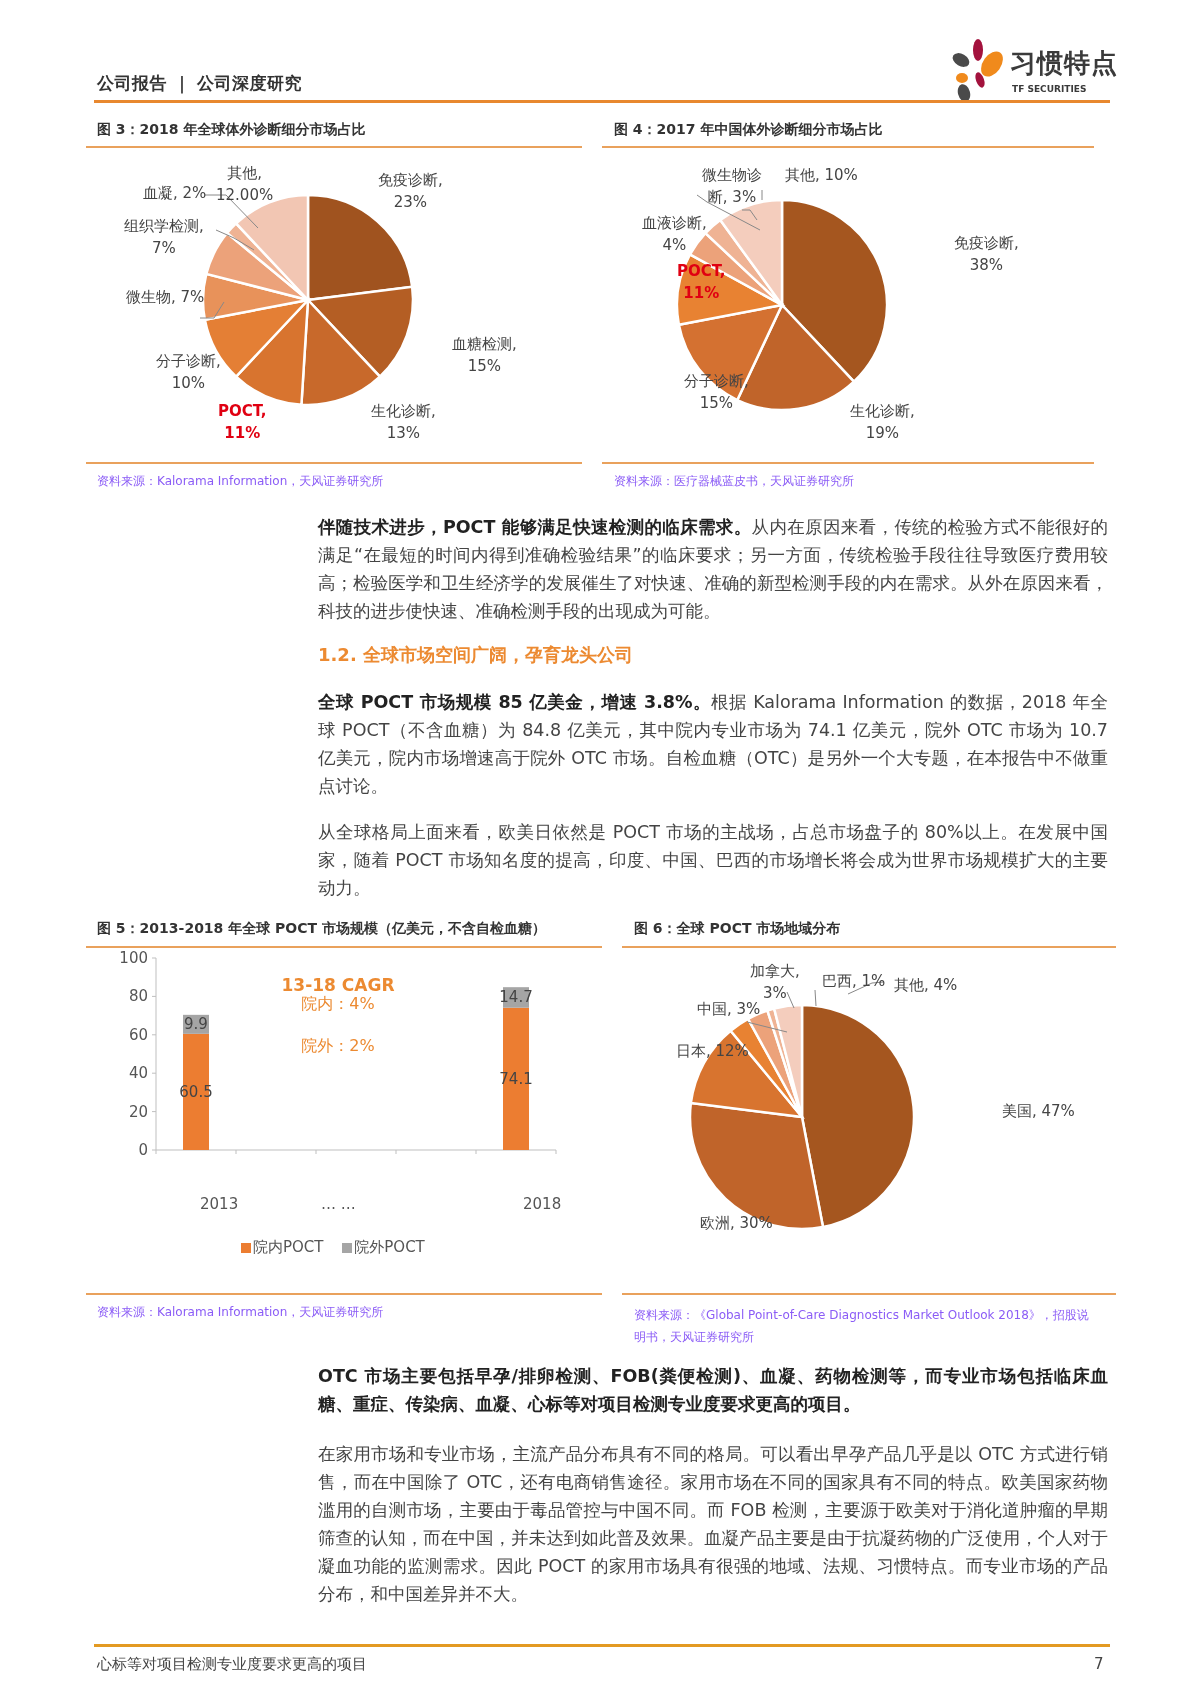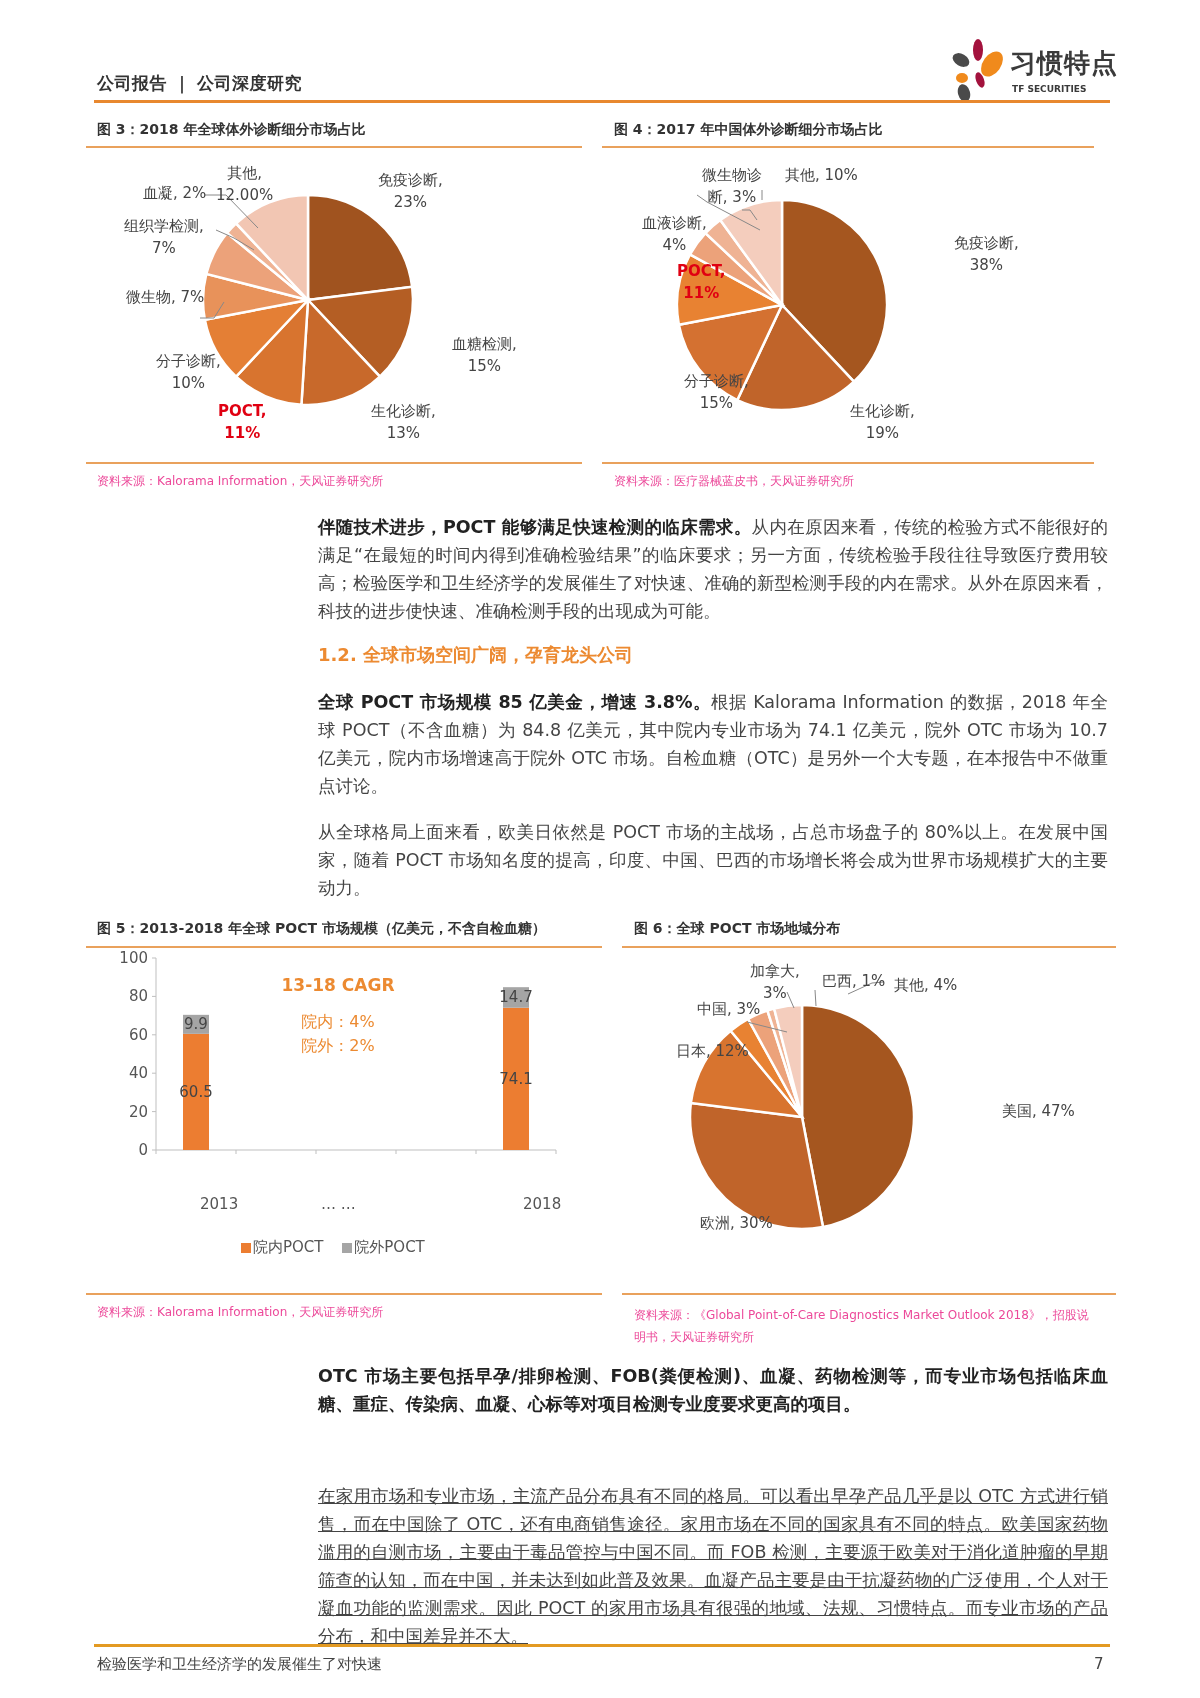--- a/index.html
+++ b/index.html
@@ -7,21 +7,21 @@
          font-family: "DejaVu Sans", "Liberation Sans", sans-serif; color: #3a3a3a; }
   .abs { position: absolute; }
   .header-title { left: 97px; top: 72px; font-size: 17px; font-weight: bold; color: #333; letter-spacing: 0.5px; }
   .header-line { left: 94px; top: 100px; width: 1016px; height: 3px; background: #e8882f; }
   .logo { left: 948px; top: 38px; width: 170px; height: 64px; }
   .logo-cn { position: absolute; left: 62px; top: 8px; font-size: 26px; font-weight: bold; color: #3a3a3a; letter-spacing: 1px; }
   .logo-en { position: absolute; left: 64px; top: 46px; font-size: 9px; font-weight: bold; color: #3a3a3a; }
 
   .fig-title { font-size: 14px; font-weight: bold; color: #333; }
   .rule { height: 2px; background: #e9a15c; }
-  .source { font-size: 12px; color: #ec4899; }
+  .source { font-size: 12px; color: #8b5cf6; }
 
   .para { left: 318px; width: 790px; font-size: 17.5px; line-height: 28px; color: #444; text-align: justify; }
   .para b { color: #222; }
   .sec-title { left: 318px; font-size: 18px; font-weight: bold; color: #ec8a31; }
 
   .pie-label { position: absolute; font-size: 15px; color: #444; text-align: center; line-height: 22px; white-space: nowrap; }
   .pie-label.red { color: #e00012; font-weight: bold; }
 
   .axis-tick { position: absolute; font-size: 15px; color: #555; text-align: right; width: 40px; }
   .xlab { position: absolute; font-size: 15px; color: #555; text-align: left; width: 80px; }
@@ -139,21 +139,21 @@
     </svg>
   <div id="bar5-ticks">
       <div class="axis-tick" style="left: 22px; top: 191px;">0</div>
       <div class="axis-tick" style="left: 22px; top: 152.6px;">20</div>
       <div class="axis-tick" style="left: 22px; top: 114.2px;">40</div>
       <div class="axis-tick" style="left: 22px; top: 75.8px;">60</div>
       <div class="axis-tick" style="left: 22px; top: 37.4px;">80</div>
       <div class="axis-tick" style="left: 22px; top: -1px;">100</div>
     </div>
   <div class="cagr" style="left:152px; top:25px; font-size:17px; font-weight:bold;">13-18 CAGR</div>
-  <div class="cagr" style="left:152px; top:62px; font-size:16px;">院内：4%</div>
+  <div class="cagr" style="left:152px; top:44px; font-size:16px;">院内：4%</div>
   <div class="cagr" style="left:152px; top:86px; font-size:16px;">院外：2%</div>
   <div class="xlab" style="left:114px; top:245px;">2013</div>
   <div class="xlab" style="left:235px; top:245px;">… …</div>
   <div class="xlab" style="left:437px; top:245px;">2018</div>
   <div class="legend" style="left:155px; top:288px;">
     <span><span class="sw" style="background:#ec7d31;"></span><span>院内POCT</span></span>
     <span style="margin-left:14px;"><span class="sw" style="background:#a5a5a5;"></span><span>院外POCT</span></span>
   </div>
 <div class="bar-val" style="left: 80px; top: 132.92px;">60.5</div><div class="bar-val" style="left: 80px; top: 65.336px;">9.9</div><div class="bar-val" style="left: 400px; top: 119.864px;">74.1</div><div class="bar-val" style="left: 400px; top: 38.456px;">14.7</div></div>
 <div class="abs rule" style="left:86px; top:1293px; width:516px;"></div>
@@ -180,17 +180,17 @@
   <div class="pie-label" style="left:272px; top:24px;">其他, 4%</div>
   <div class="pie-label" style="left:75px; top:48px;">中国, 3%</div>
   <div class="pie-label" style="left:54px; top:90px;">日本, 12%</div>
   <div class="pie-label" style="left:380px; top:150px;">美国, 47%</div>
   <div class="pie-label" style="left:78px; top:262px;">欧洲, 30%</div>
 </div>
 <div class="abs rule" style="left:622px; top:1293px; width:494px;"></div>
 <div class="abs source" style="left:634px; top:1304px; line-height:22px;"><span>资料来源：《Global Point-of-Care Diagnostics Market Outlook 2018》，招股说</span><br><span>明书，天风证券研究所</span></div>
 
 <div class="abs para" style="top:1362px;"><b>OTC 市场主要包括早孕/排卵检测、FOB(粪便检测)、血凝、药物检测等，而专业市场包括临床血糖、重症、传染病、血凝、心标等对项目检测专业度要求更高的项目。</b></div>
-<div class="abs para" style="top:1482px;text-decoration:underline;"><span>在家用市场和专业市场，主流产品分布具有不同的格局。可以看出早孕产品几乎是以 OTC 方式进行销售，而在中国除了 OTC，还有电商销售途径。家用市场在不同的国家具有不同的特点。欧美国家药物滥用的自测市场，主要由于毒品管控与中国不同。而 FOB 检测，主要源于欧美对于消化道肿瘤的早期筛查的认知，而在中国，并未达到如此普及效果。血凝产品主要是由于抗凝药物的广泛使用，个人对于凝血功能的监测需求。因此 POCT 的家用市场具有很强的地域、法规、习惯特点。而专业市场的产品分布，和中国差异并不大。</span></div>
+<div class="abs para" style="top:1440px;"><span>在家用市场和专业市场，主流产品分布具有不同的格局。可以看出早孕产品几乎是以 OTC 方式进行销售，而在中国除了 OTC，还有电商销售途径。家用市场在不同的国家具有不同的特点。欧美国家药物滥用的自测市场，主要由于毒品管控与中国不同。而 FOB 检测，主要源于欧美对于消化道肿瘤的早期筛查的认知，而在中国，并未达到如此普及效果。血凝产品主要是由于抗凝药物的广泛使用，个人对于凝血功能的监测需求。因此 POCT 的家用市场具有很强的地域、法规、习惯特点。而专业市场的产品分布，和中国差异并不大。</span></div>
 
 <div class="abs footer-line"></div>
-<div class="abs footer-text">检验医学和卫生经济学的发展催生了对快速</div>
+<div class="abs footer-text">心标等对项目检测专业度要求更高的项目</div>
 <div class="abs page-no">7</div>
 
 </body></html>

